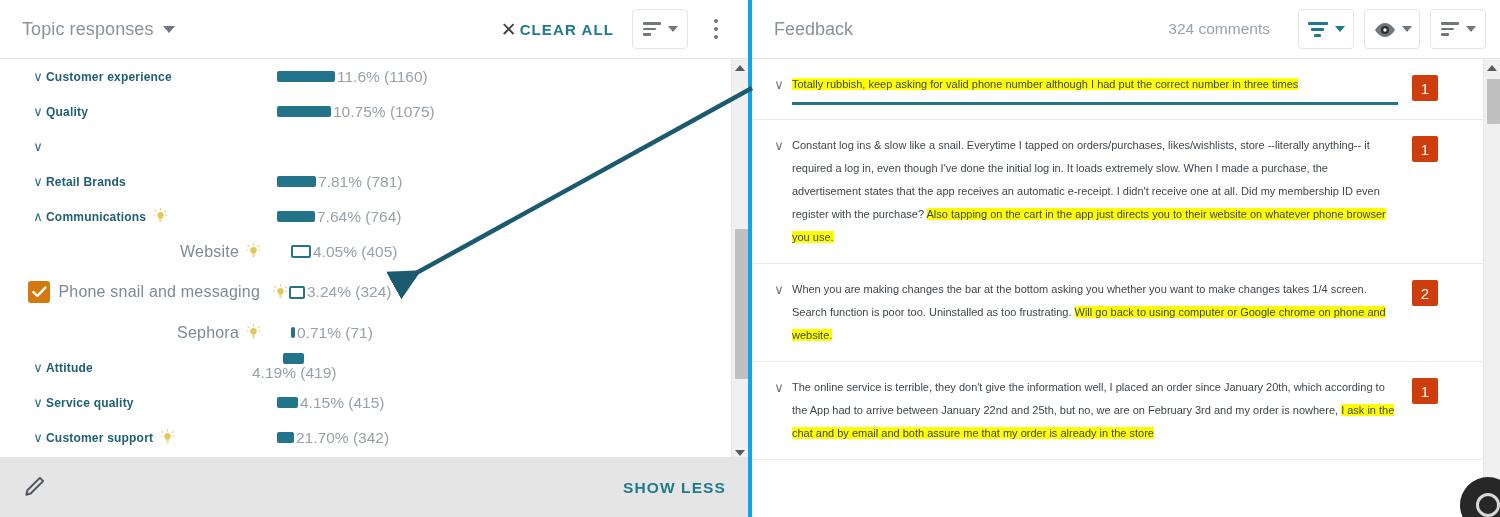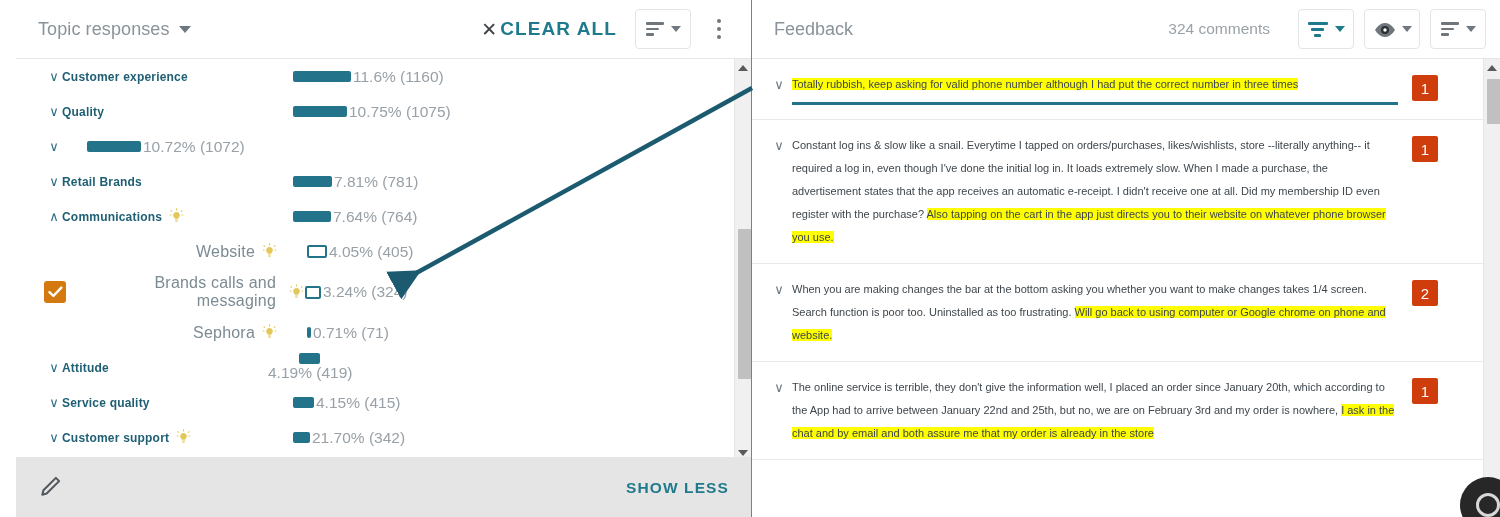--- a/index.html
+++ b/index.html
@@ -9,22 +9,22 @@
     font-family: "Liberation Sans", sans-serif;
     overflow: hidden;
   }
   .app { position: relative; width: 1500px; height: 517px; display: flex; }
 
   
   .left-panel {
     position: relative;
     width: 752px; height: 517px;
     background: #fff;
-    border-right: 1px solid #0ea5e9;
-    display: flex; flex-direction: column; padding-left: 16px;
+    border-right: 4px solid #0ea5e9;
+    display: flex; flex-direction: column;
   }
   .left-header {
     height: 59px; min-height: 59px;
     display: flex; align-items: center;
     padding: 0 16px 0 22px;
     border-bottom: 1px solid #e3e7ea;
     background: #fff;
   }
   .topic-select {
     display: flex; align-items: center; gap: 9px;
@@ -46,21 +46,21 @@
   }
   .left-header-spacer { flex: 1; }
   .clear-all {
     display: flex; align-items: center; gap: 3px;
     cursor: pointer; margin-right: 18px;
   }
   .clear-x {
     font-size: 19px; color: #3d4348; line-height: 1; font-weight: 300;
   }
   .clear-all-text {
-    font-size: 19px; font-weight: bold; color: #1f7a8c;
+    font-size: 15px; font-weight: bold; color: #1f7a8c;
     letter-spacing: 1.1px;
   }
   .icon-btn {
     width: 56px; height: 40px;
     border: 1px solid #e1e5e8; border-radius: 4px;
     display: flex; align-items: center; justify-content: center;
     gap: 7px; background: #fff; cursor: pointer;
   }
   .kebab {
     width: 32px; height: 40px; margin-left: 12px;
@@ -274,25 +274,20 @@
               <span class="topic-name">Quality</span>
             </span>
             <span class="metric" style="margin-left: 0px; display: flex; align-items: center;">
               <span class="bulb-slot"></span>
               <span class="bar" style="width:54px"></span>
               <span class="pct">10.75% (1075)</span>
             </span>
           </div>
           <div class="topic-row">
             <span class="chev">∨</span>
-            <span class="metric" style="margin-left: 0px; display: flex; align-items: center;">
-              <span class="bulb-slot"></span>
-              <span class="bar" style="width:54px"></span>
-              <span class="pct">10.72% (1072)</span>
-            </span>
           </div>
           <div class="topic-row">
             <span class="chev">∨</span>
             <span class="topic-name-wrap">
               <span class="topic-name">Retail Brands</span>
             </span>
             <span class="metric" style="margin-left: 0px; display: flex; align-items: center;">
               <span class="bulb-slot"></span>
               <span class="bar" style="width:39px"></span>
               <span class="pct">7.81% (781)</span>
@@ -340,21 +335,21 @@
               <span class="pct">4.05% (405)</span>
             </span>
           </div>
           <div class="topic-row sub two-line">
             <span class="chk">
               <svg width="15" height="12" viewBox="0 0 15 12">
                 <path d="M1.5 6.2 L5.4 10 L13.3 1.6" stroke="#fff" stroke-width="2.4" fill="none" stroke-linecap="round" stroke-linejoin="round"></path>
               </svg>
             </span>
             <span class="topic-name-wrap">
-              <span class="topic-name two">Brands calls and messaging</span>
+              <span class="topic-name two">Phone snail and messaging</span>
             </span>
             <span class="metric" style="margin-left: 0px; display: flex; align-items: center;">
               <span class="bulb-slot">
                 <span class="bulb"><svg width="17" height="17" viewBox="0 0 20 20">
                     <path d="M10 4.6c-2.2 0-3.9 1.7-3.9 3.8 0 1.5 0.8 2.3 1.4 3 0.3 0.4 0.5 0.8 0.5 1.3h4c0-0.5 0.2-0.9 0.5-1.3 0.6-0.7 1.4-1.5 1.4-3 0-2.1-1.7-3.8-3.9-3.8z" fill="#e2c75a"></path>
                     <rect x="8.1" y="13.4" width="3.8" height="1.2" rx="0.5" fill="#e2c75a"></rect>
                     <rect x="8.6" y="15.2" width="2.8" height="1.1" rx="0.5" fill="#e2c75a"></rect>
                     <rect x="9.4" y="0.4" width="1.3" height="2.6" rx="0.6" fill="#e2c75a"></rect>
                     <rect x="2.0" y="7.6" width="2.3" height="1.3" rx="0.6" fill="#e2c75a"></rect>
                     <rect x="15.7" y="7.6" width="2.3" height="1.3" rx="0.6" fill="#e2c75a"></rect>

